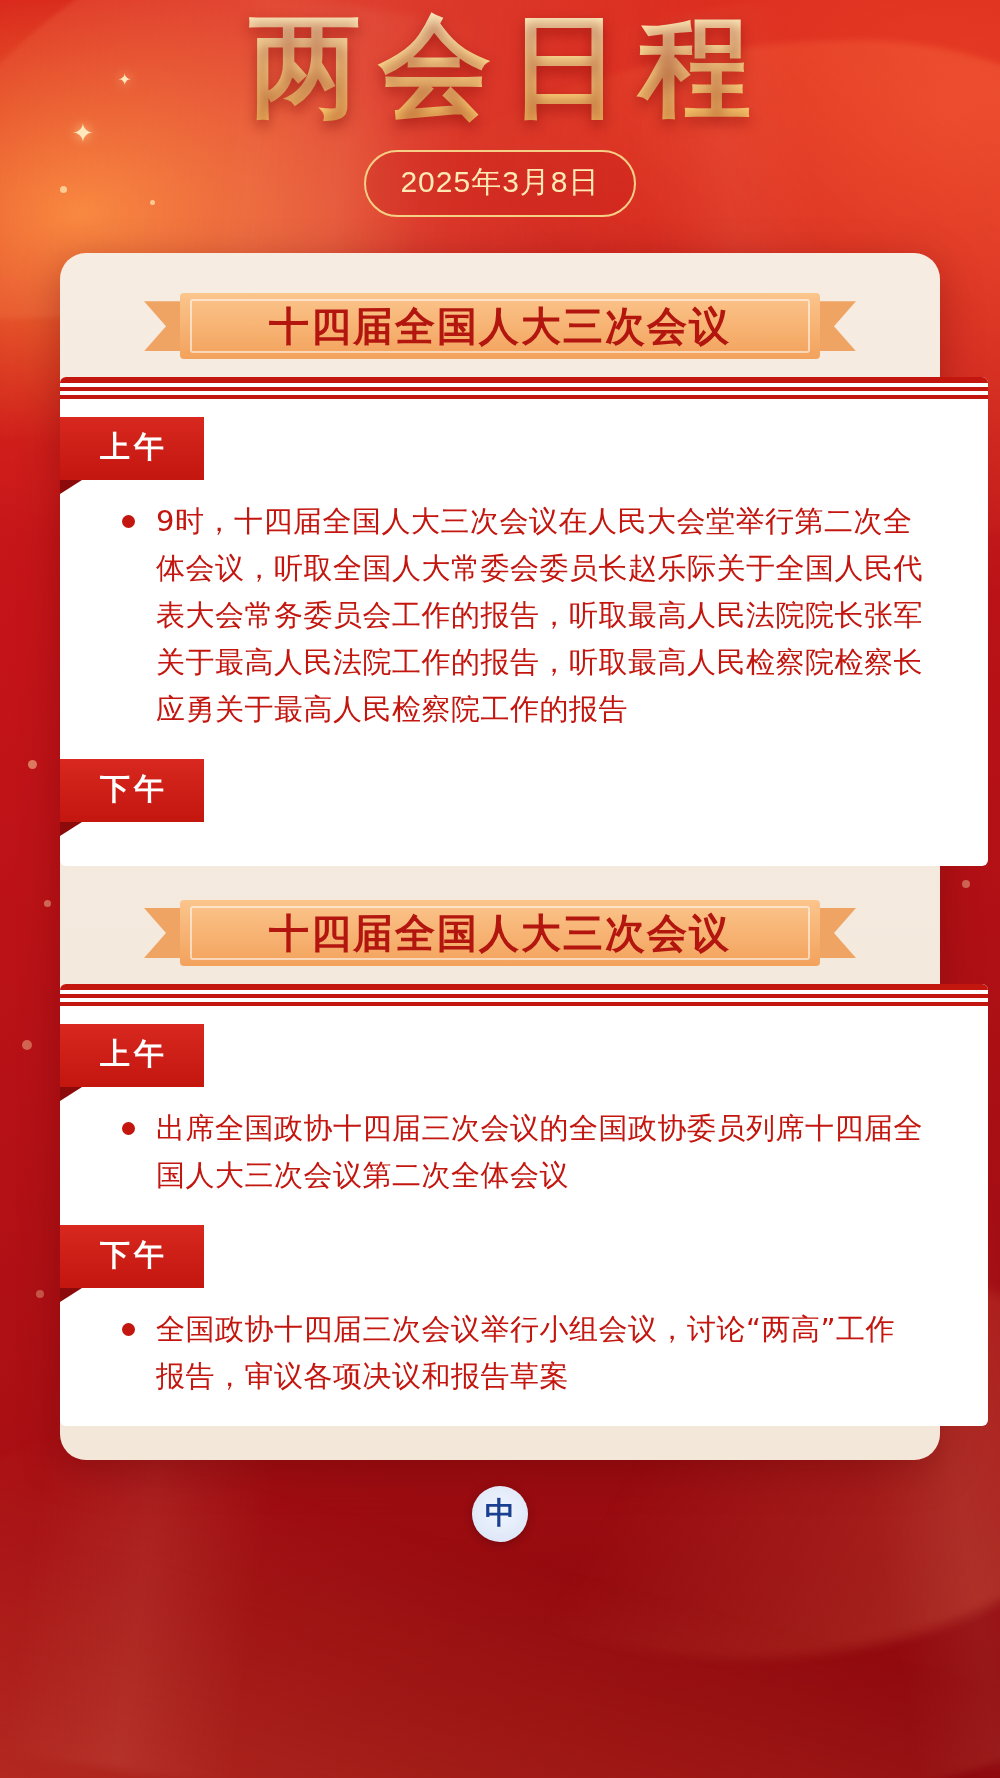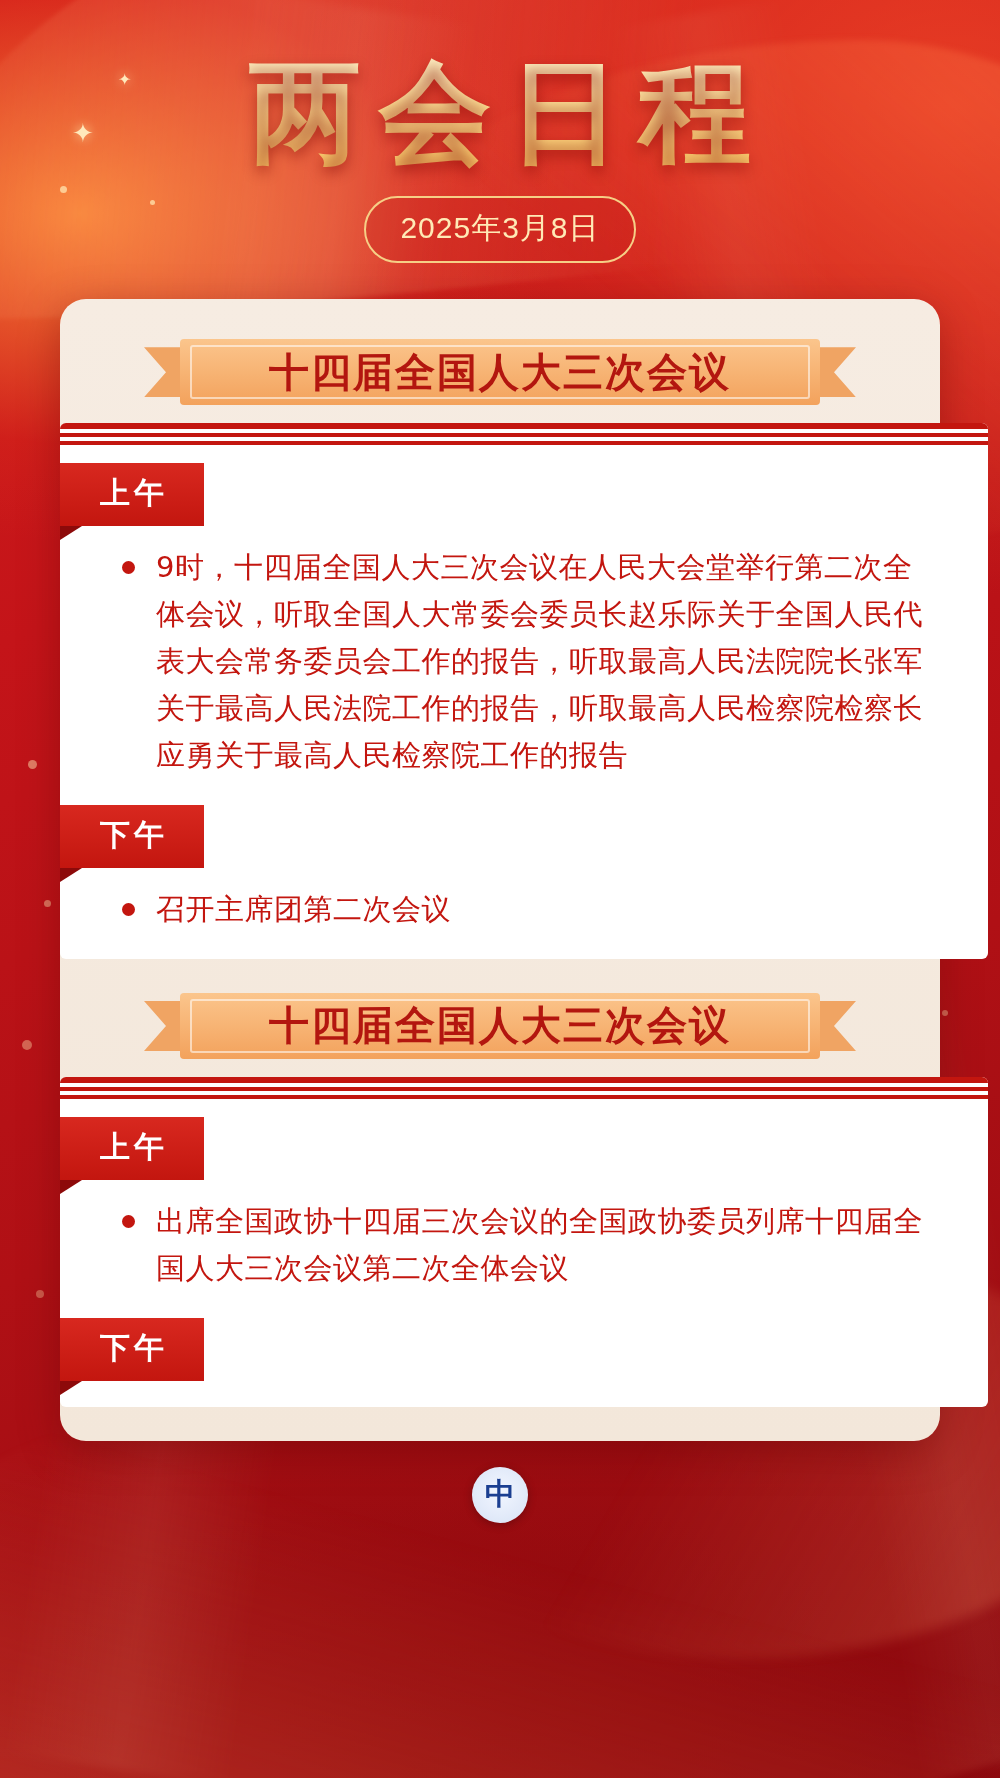--- a/index.html
+++ b/index.html
@@ -56,21 +56,20 @@
   .sparkles { position: absolute; inset: 0; pointer-events: none; }
   .sp { position: absolute; background: #ffe6b0; border-radius: 50%; opacity: .75; }
   .star {
     position: absolute; color: #ffe9bc; font-size: 26px; line-height: 1;
     text-shadow: 0 0 12px rgba(255,230,170,.9);
   }
 
   
   header {
     position: relative;
-    padding-top: 46px;
     text-align: center;
   }
   .main-title {
     font-family: "DejaVu Sans", "Liberation Sans", sans-serif;
     font-size: 112px;
     font-weight: bold;
     letter-spacing: 18px;
     text-indent: 18px;
     color: #ffe9a8;
     background: linear-gradient(180deg, #fff4cf 0%, #ffe194 45%, #fbc55f 100%);
@@ -267,21 +266,20 @@
       <ul class="items">
         <li>9时，十四届全国人大三次会议在人民大会堂举行第二次全体会议，听取全国人大常委会委员长赵乐际关于全国人民代表大会常务委员会工作的报告，听取最高人民法院院长张军关于最高人民法院工作的报告，听取最高人民检察院检察长应勇关于最高人民检察院工作的报告</li>
       </ul>
 
       <div class="spacer-16"></div>
 
       <div class="tag-row">
         <span class="time-tag">下午</span>
       </div>
       <ul class="items">
-        <li>召开主席团第二次会议</li>
       </ul>
     </div>
   </section>
 
   <section style="margin-top:34px;">
     <div class="ribbon-wrap">
       <div class="ribbon-tail left"></div>
       <div class="ribbon-tail right"></div>
       <div class="ribbon">
         <span class="ribbon-text">十四届全国人大三次会议</span>
@@ -296,20 +294,23 @@
       </div>
       <ul class="items">
         <li>出席全国政协十四届三次会议的全国政协委员列席十四届全国人大三次会议第二次全体会议</li>
       </ul>
 
       <div class="spacer-16"></div>
 
       <div class="tag-row">
         <span class="time-tag">下午</span>
       </div>
+      <ul class="items">
+        <li>全国政协十四届三次会议举行小组会议，讨论“两高”工作报告，审议各项决议和报告草案</li>
+      </ul>
     </div>
   </section>
 
 </main>
 
 <div class="footer">
   <span class="emblem">
     <span class="glyph">中</span>
   </span>
 </div>

